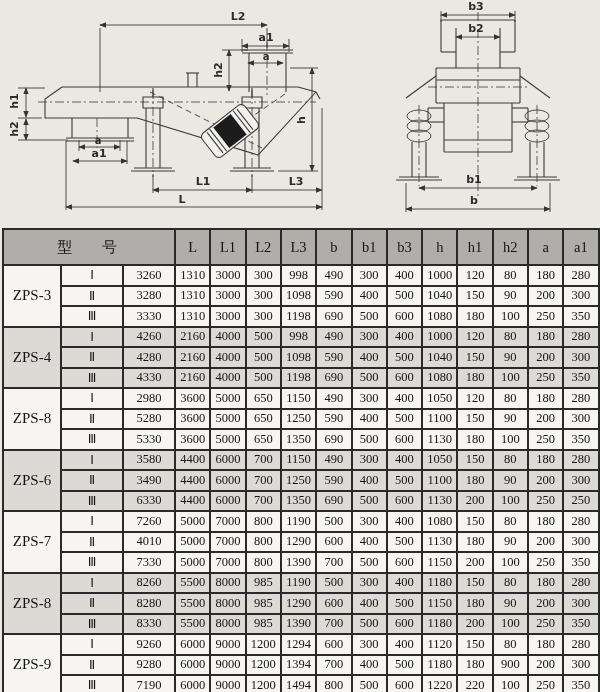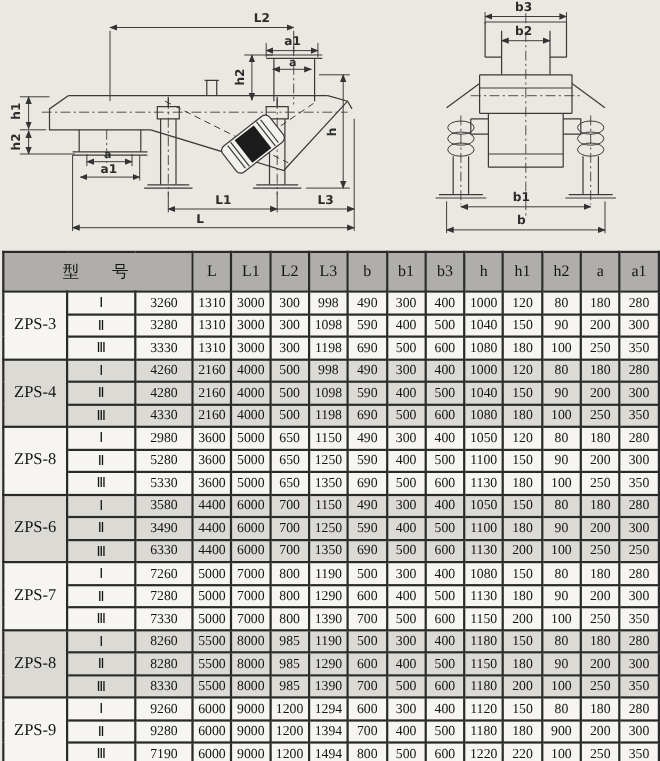--- a/index.html
+++ b/index.html
@@ -472,21 +472,21 @@
           <td>300</td>
           <td>400</td>
           <td>1080</td>
           <td>150</td>
           <td>80</td>
           <td>180</td>
           <td>280</td>
         </tr>
         <tr>
           <td class="variant-cell">Ⅱ</td>
-          <td>7280</td>
+          <td>4010</td>
           <td>5000</td>
           <td>7000</td>
           <td>800</td>
           <td>1290</td>
           <td>600</td>
           <td>400</td>
           <td>500</td>
           <td>1130</td>
           <td>180</td>
           <td>90</td>

